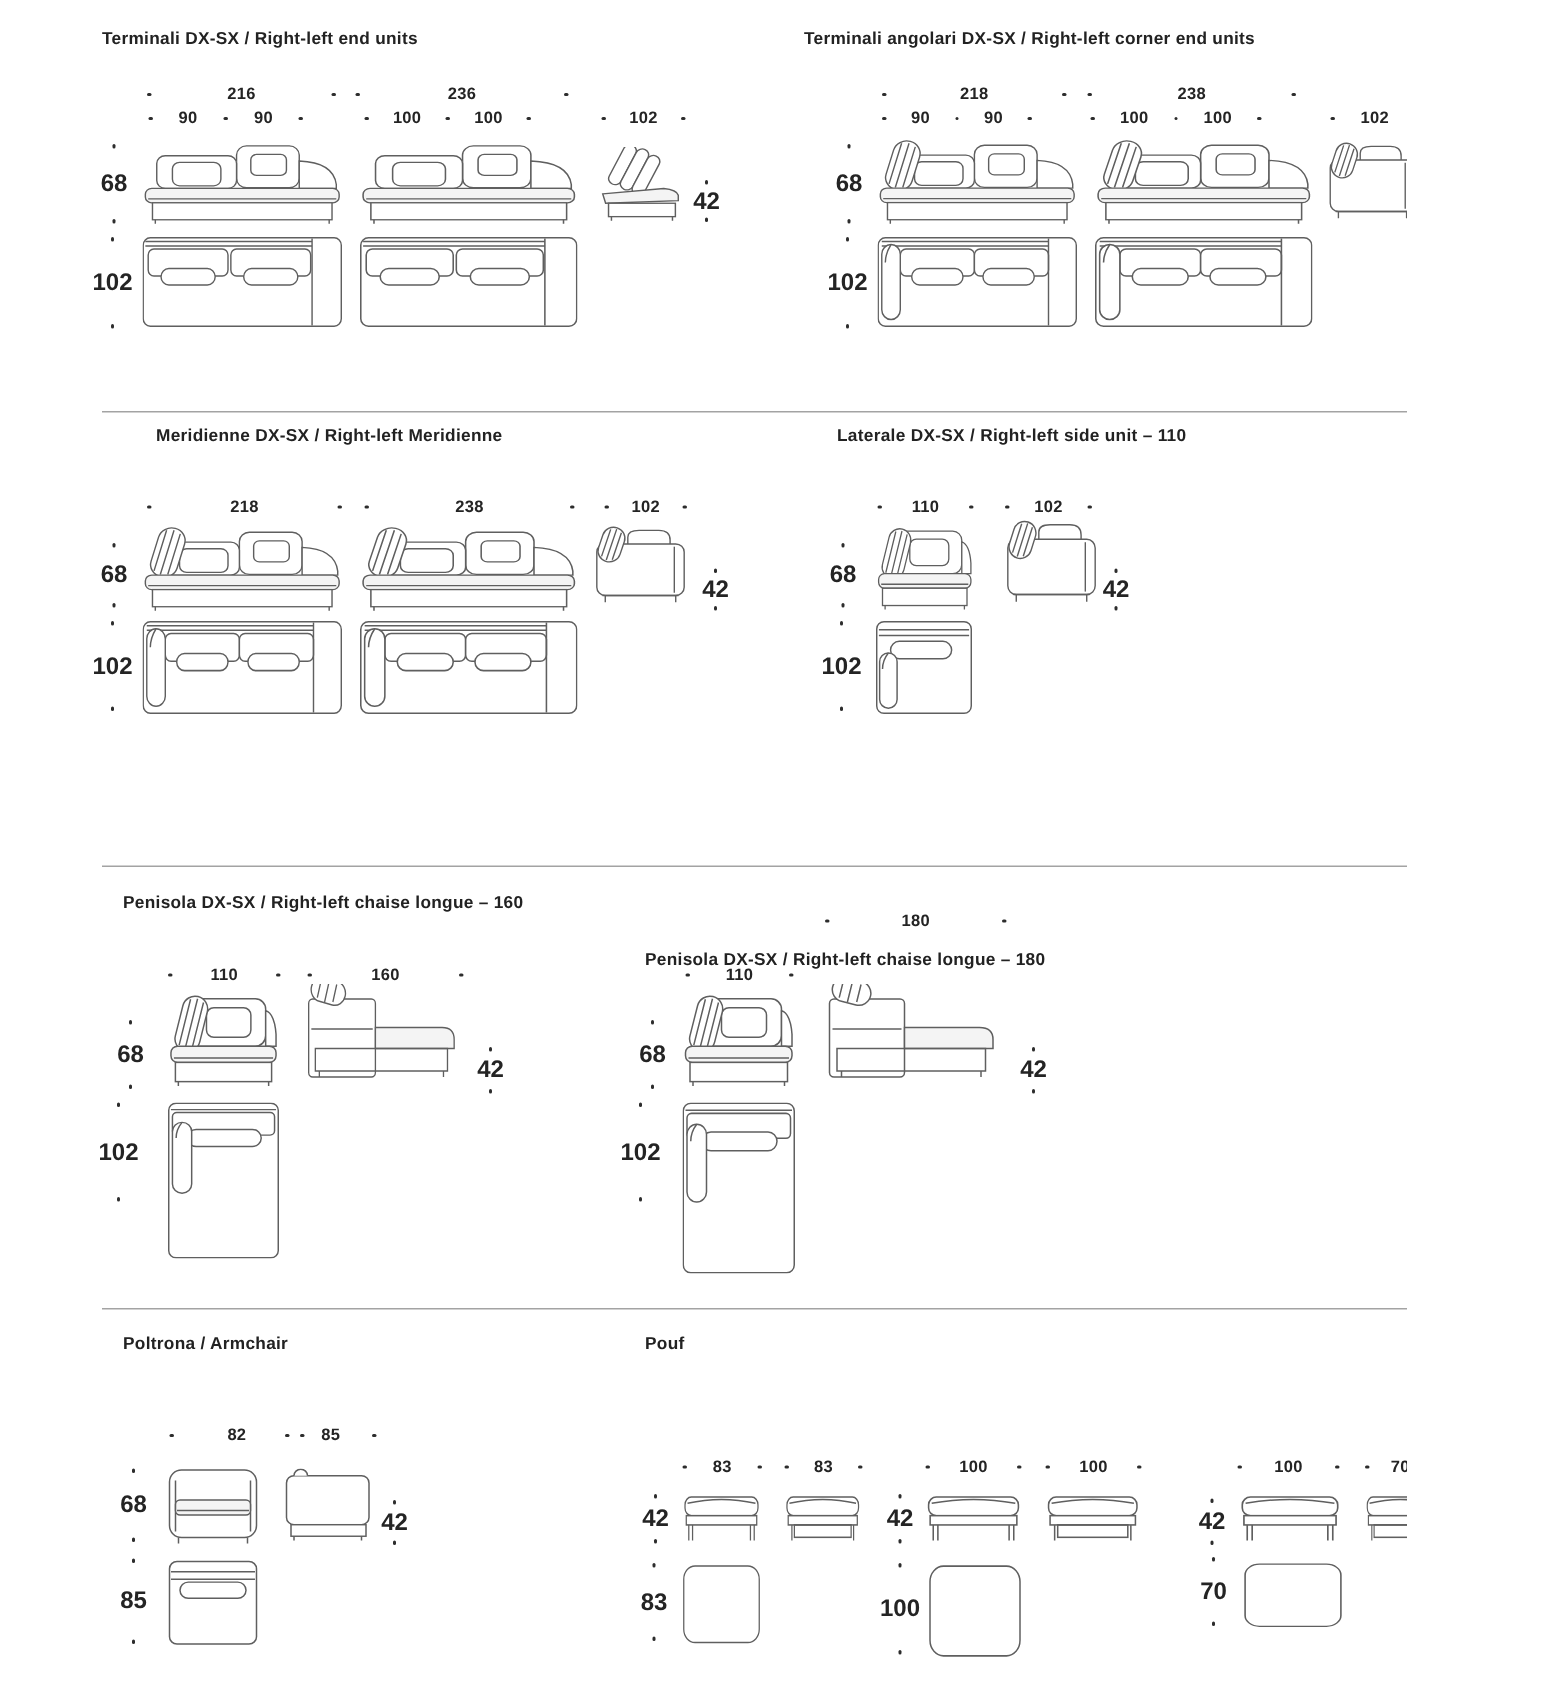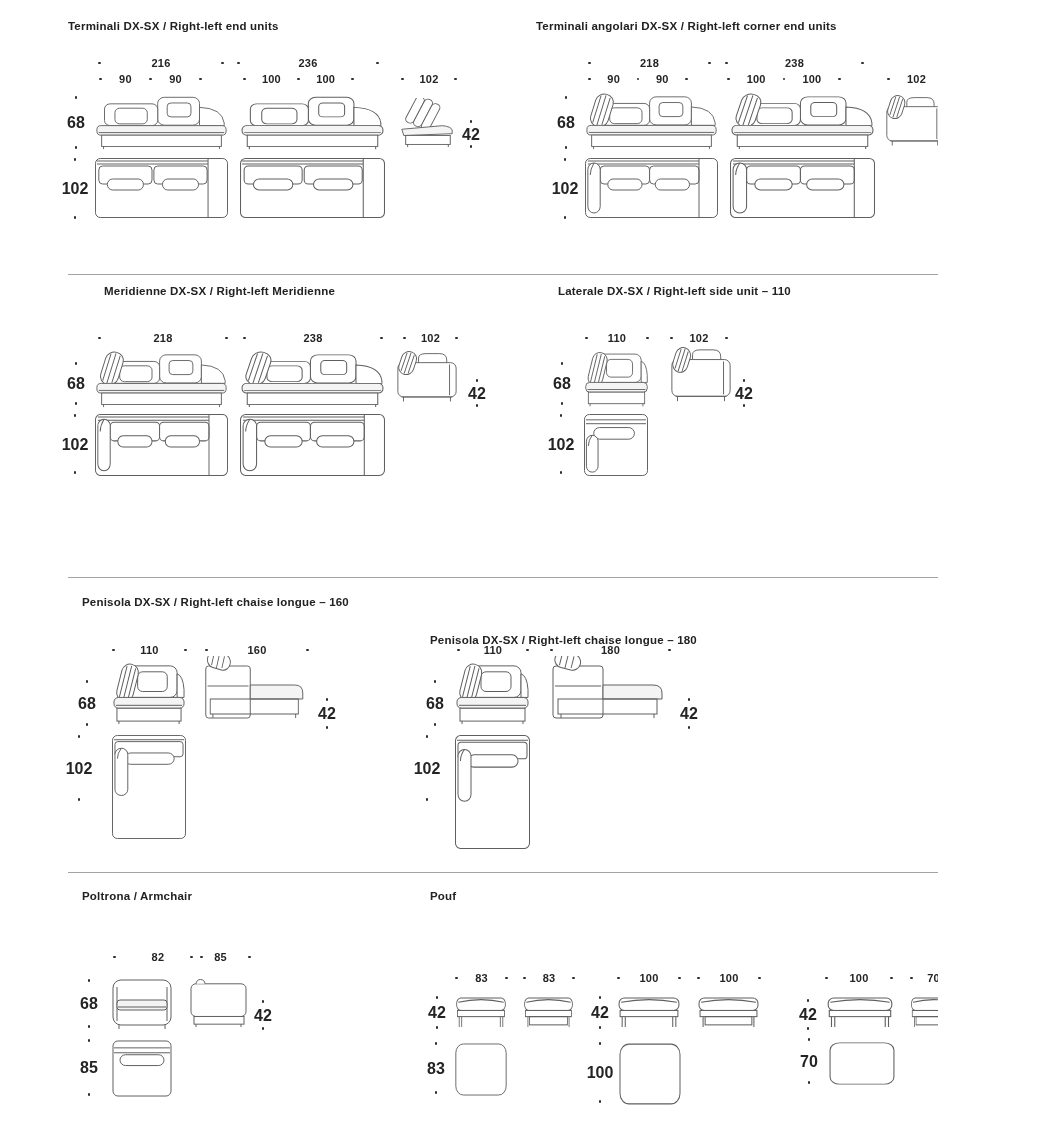--- a/index.html
+++ b/index.html
@@ -447,21 +447,21 @@
       <use href="#sym-plan-penisola"></use>
     </svg>
 
   <div class="title" style="left:430px; top:596px;margin-top:38px;">Penisola DX-SX / Right-left chaise longue – 180</div>
 
   <div class="hdim" style="left:457px; top:644px; width:72px;">
     <span class="dot"></span>
     <span class="num">110</span>
     <span class="dot"></span>
   </div>
-  <div class="hdim" style="left:550px; top:644px; width:121px;">
+  <div class="hdim" style="left:550px; top:608px; width:121px;">
     <span class="dot"></span>
     <span class="num">180</span>
     <span class="dot"></span>
   </div>
   <div class="vdim" style="left:422px; top:680px; width:26px; height:46px;">
     <span class="dot"></span>
     <span class="num">68</span>
     <span class="dot"></span>
   </div>
   <div class="vdim" style="left:412px; top:735px; width:30px; height:66px;">

